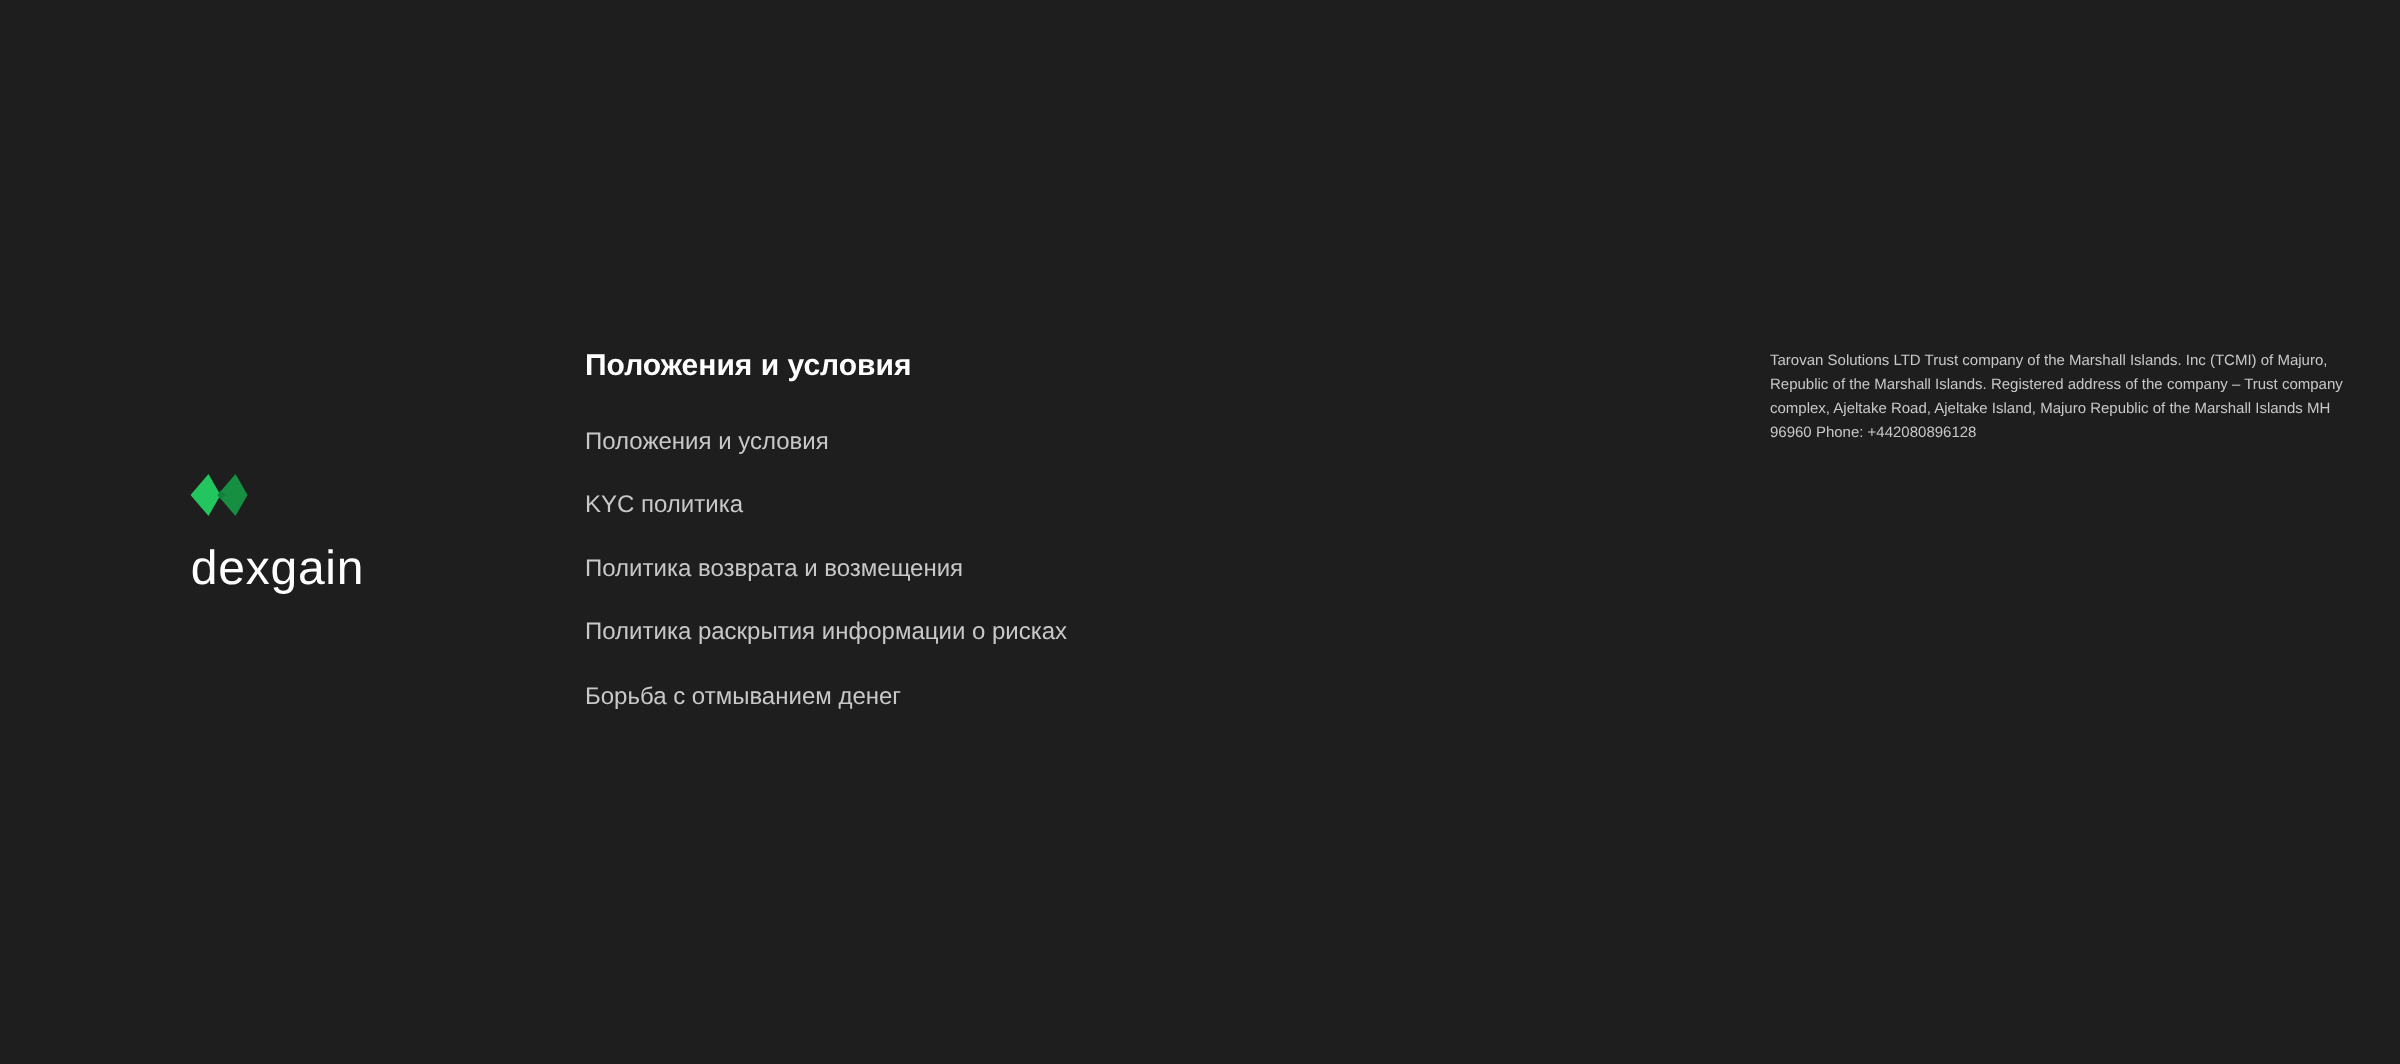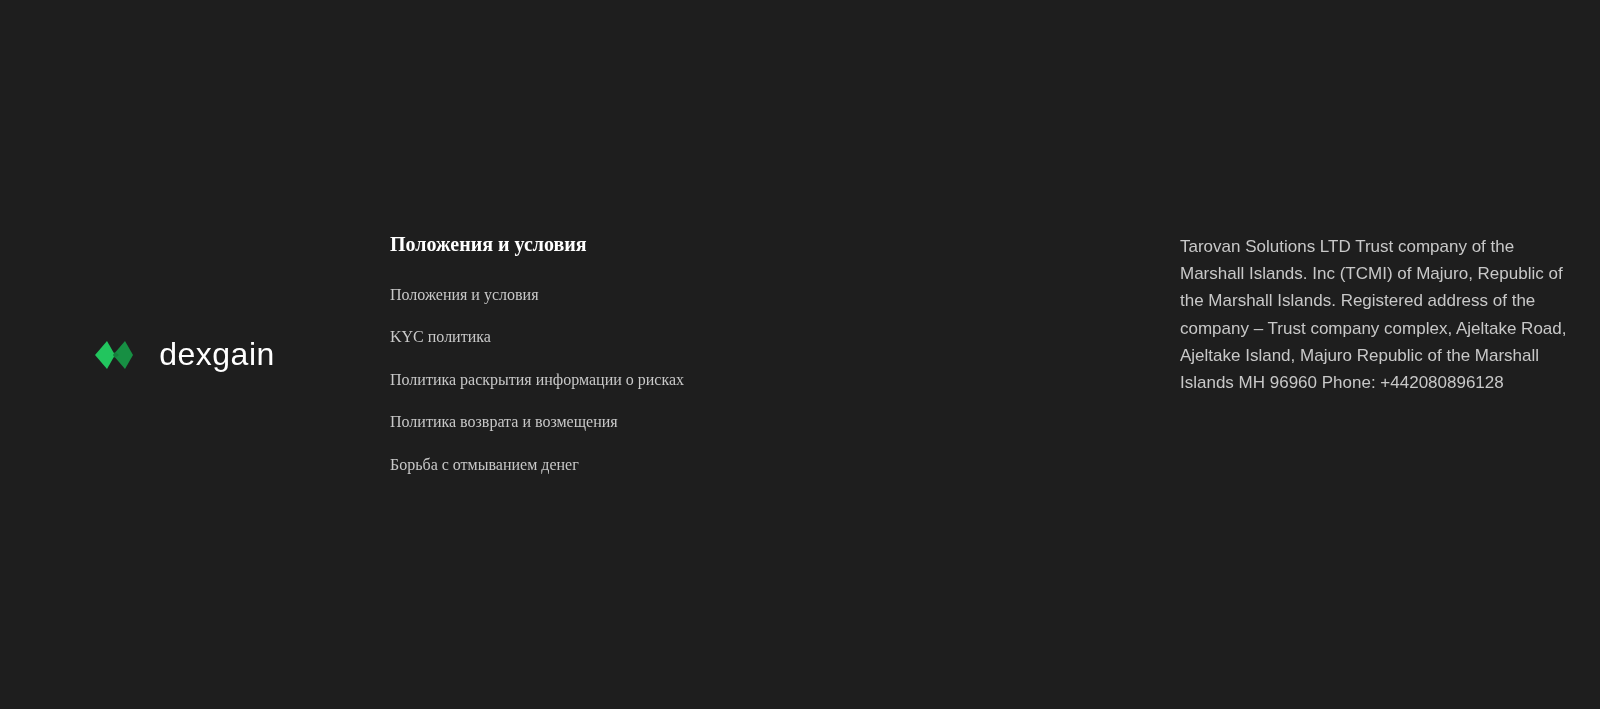--- a/index.html
+++ b/index.html
@@ -28,22 +28,23 @@
     .logo-section {
       width: 370px;
       display: flex;
       align-items: center;
       justify-content: center;
       flex-shrink: 0;
     }
 
     .logo-wrapper {
       display: flex;
-      align-items: flex-end;
+      align-items: flex-start;
       gap: 12px;
+      flex-direction: column;
     }
 
     .logo-icon {
       width: 52px;
       height: 36px;
     }
 
     .logo-text {
       font-size: 32px;
       font-weight: 400;
@@ -55,21 +56,20 @@
       display: flex;
       flex: 1;
       gap: 0;
       align-items: flex-start;
       padding-top: 0;
     }
 
     .column {
       flex: 1;
       padding: 0 20px;
-      font-family: Liberation Serif, serif;
     }
 
     .column-title {
       font-size: 20px;
       font-weight: 700;
       color: #ffffff;
       margin-bottom: 28px;
     }
 
     .column-links {
@@ -89,21 +89,21 @@
       flex: 0 0 200px;
       padding: 0 20px;
     }
 
     .traders-column {
       flex: 0 0 450px;
       padding: 0 20px 0 30px;
     }
 
     .traders-text {
-      font-size: 17px;
+      font-size: 10px;
       color: #c8c8c8;
       line-height: 1.6;
     }
   </style>
 </head>
 <body>
 
 <div class="footer-container">
 
   <div class="logo-section">
@@ -120,22 +120,22 @@
     </div>
   </div>
 
   <div class="columns-section">
 
     <div class="column">
       <div class="column-title">Положения и условия</div>
       <div class="column-links">
         <span class="column-link">Положения и условия</span>
         <span class="column-link">KYC политика</span>
+        <span class="column-link">Политика возврата и возмещения</span>
         <span class="column-link">Политика раскрытия информации о рисках</span>
-        <span class="column-link">Политика возврата и возмещения</span>
         <span class="column-link">Борьба с отмыванием денег</span>
       </div>
     </div>
 
 
     <div class="traders-column">
       <p class="traders-text">Tarovan Solutions LTD Trust company of the Marshall Islands. Inc (TCMI) of Majuro, Republic of the Marshall Islands. Registered address of the company – Trust company complex, Ajeltake Road, Ajeltake Island, Majuro Republic of the Marshall Islands MH 96960 Phone: +442080896128</p>
     </div>
 
   </div>

